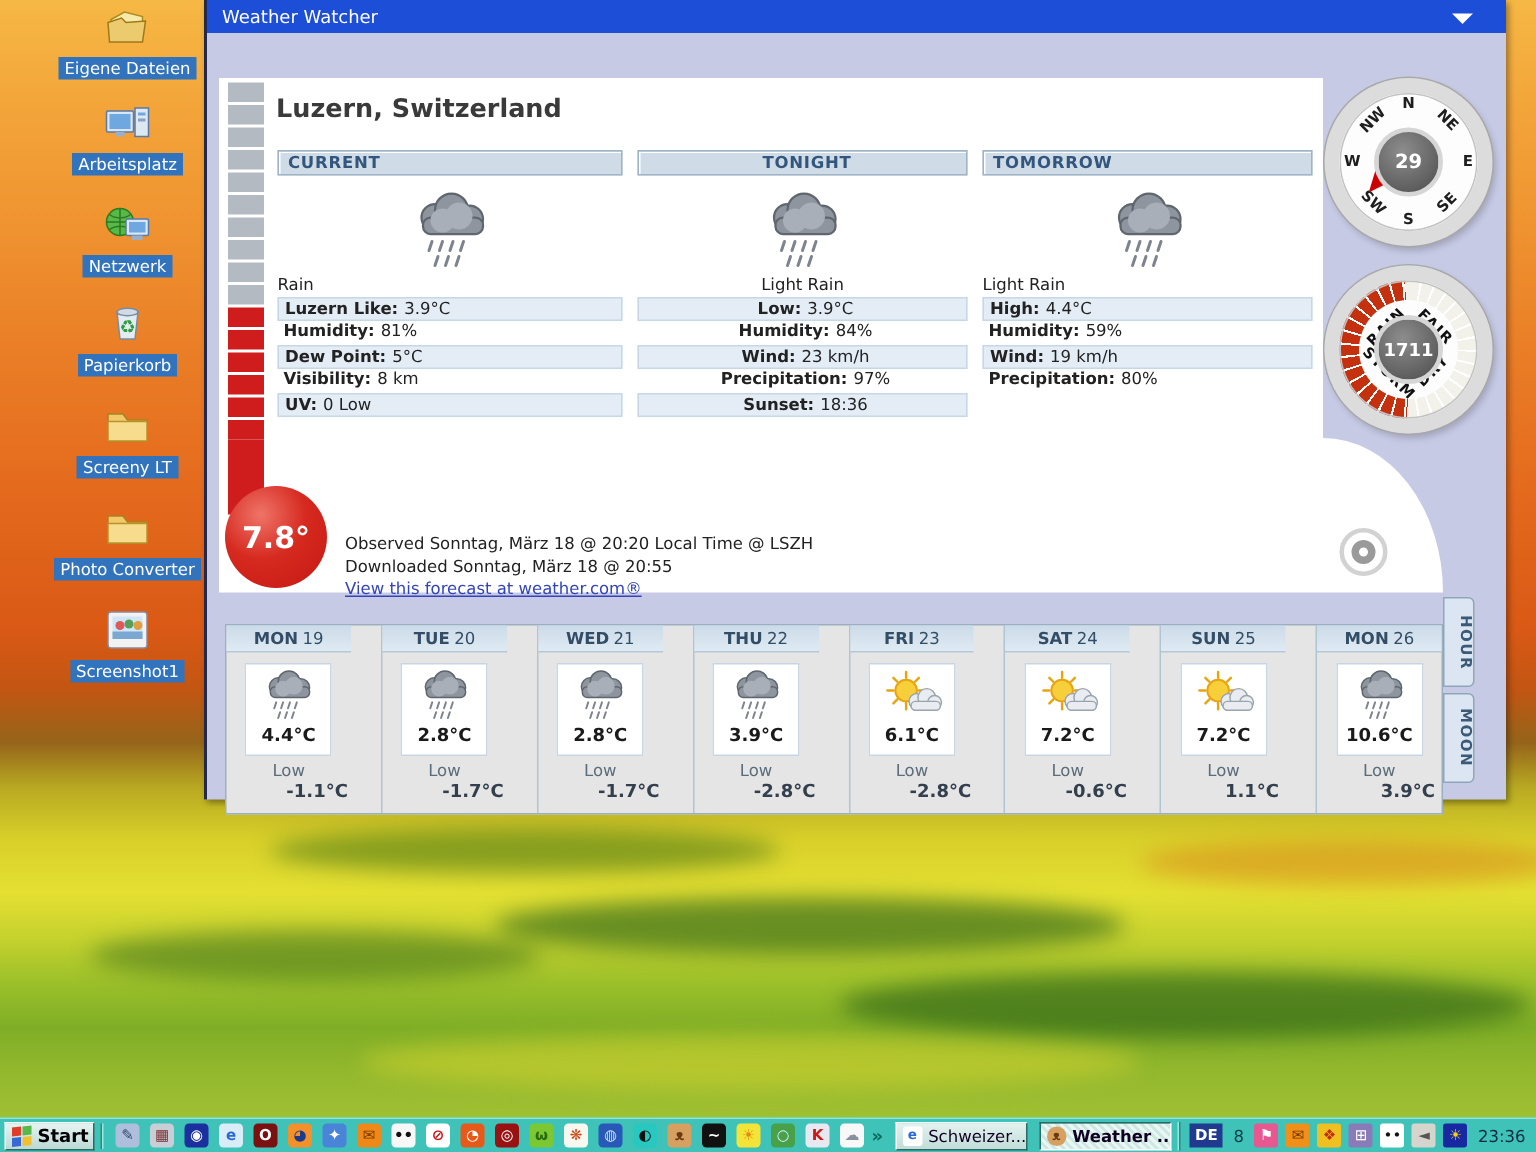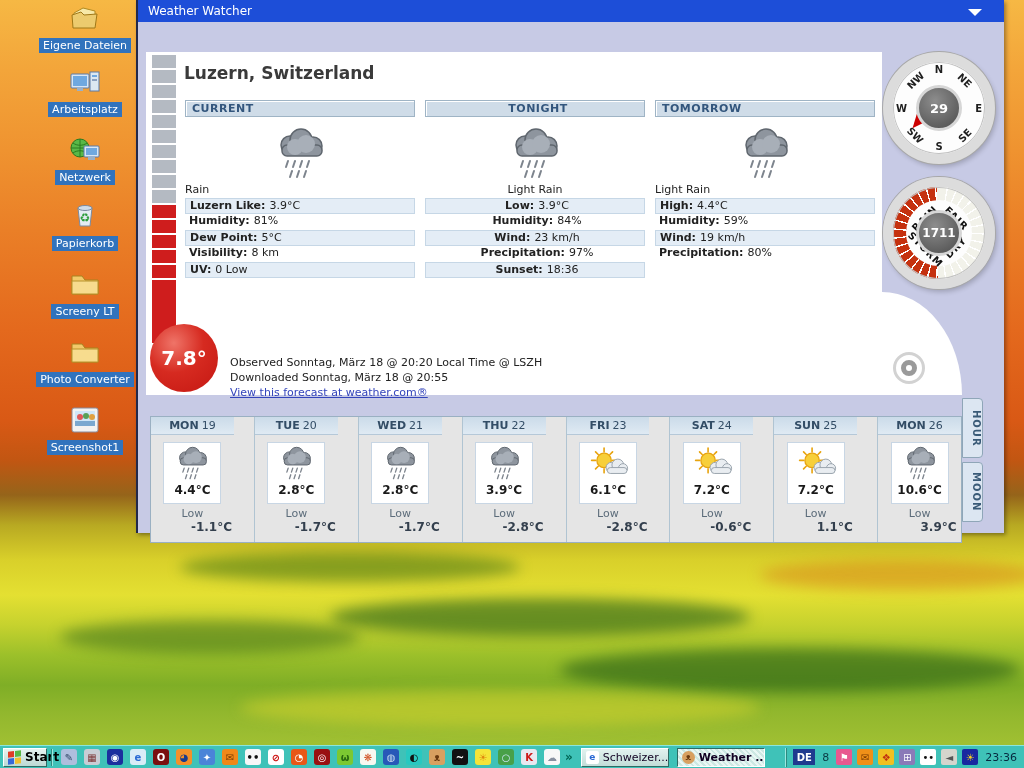--- a/index.html
+++ b/index.html
@@ -120,21 +120,21 @@
   .fc-low { font-weight:bold; font-size:12px; color:#333f4d;padding-left:38px; }
 
   .sidetab { position:absolute; left:824px; width:21px; height:60px; background:#dce6f2;
     border:1px solid #8fa6b8; border-radius:0 4px 4px 0; writing-mode:vertical-rl;
     text-align:center; font-size:10px; font-weight:bold; color:#3a5a77; letter-spacing:1px; cursor:pointer; }
   .tab-hour { top:398px; } .tab-moon { top:462px; }
 
   
   .taskbar { position:absolute; left:0; bottom:0; width:1024px; height:23px; background:#3fc2b8;
     border-top:1px solid #8ae6dd; display:flex; align-items:center; padding:0 3px; }
-  .startbtn { display:flex; align-items:center; gap:4px; width:44px; height:19px; padding-left:4px;
+  .startbtn { display:flex; align-items:center; gap:4px; width:60px; height:19px; padding-left:4px;
     background:linear-gradient(#e6f4f1,#bcd9d4); border:1px solid;
     border-color:#ffffff #2e6a63 #2e6a63 #ffffff; font-weight:bold; font-size:12px; color:#000; cursor:pointer; }
   .flag { display:grid; grid-template-columns:6px 6px; grid-template-rows:6px 6px; gap:1px; transform:skewY(-6deg); }
   .flag i { display:block; }
   .tsep { width:2px; height:17px; margin:0 4px; border-left:1px solid #2e8a80; border-right:1px solid #9ae8e0; }
   .ql { display:flex; align-items:center; gap:7px; margin-left:4px; }
   .ql-icon { width:16px; height:16px; border-radius:3px; font-size:10px; font-weight:bold;
     display:flex; align-items:center; justify-content:center; cursor:pointer; overflow:hidden; }
   .chev { color:#065; font-weight:bold; font-size:12px; margin-left:5px; cursor:pointer; }
   .winbtn { display:flex; align-items:center; gap:4px; height:19px; width:88px; padding:0 4px;

